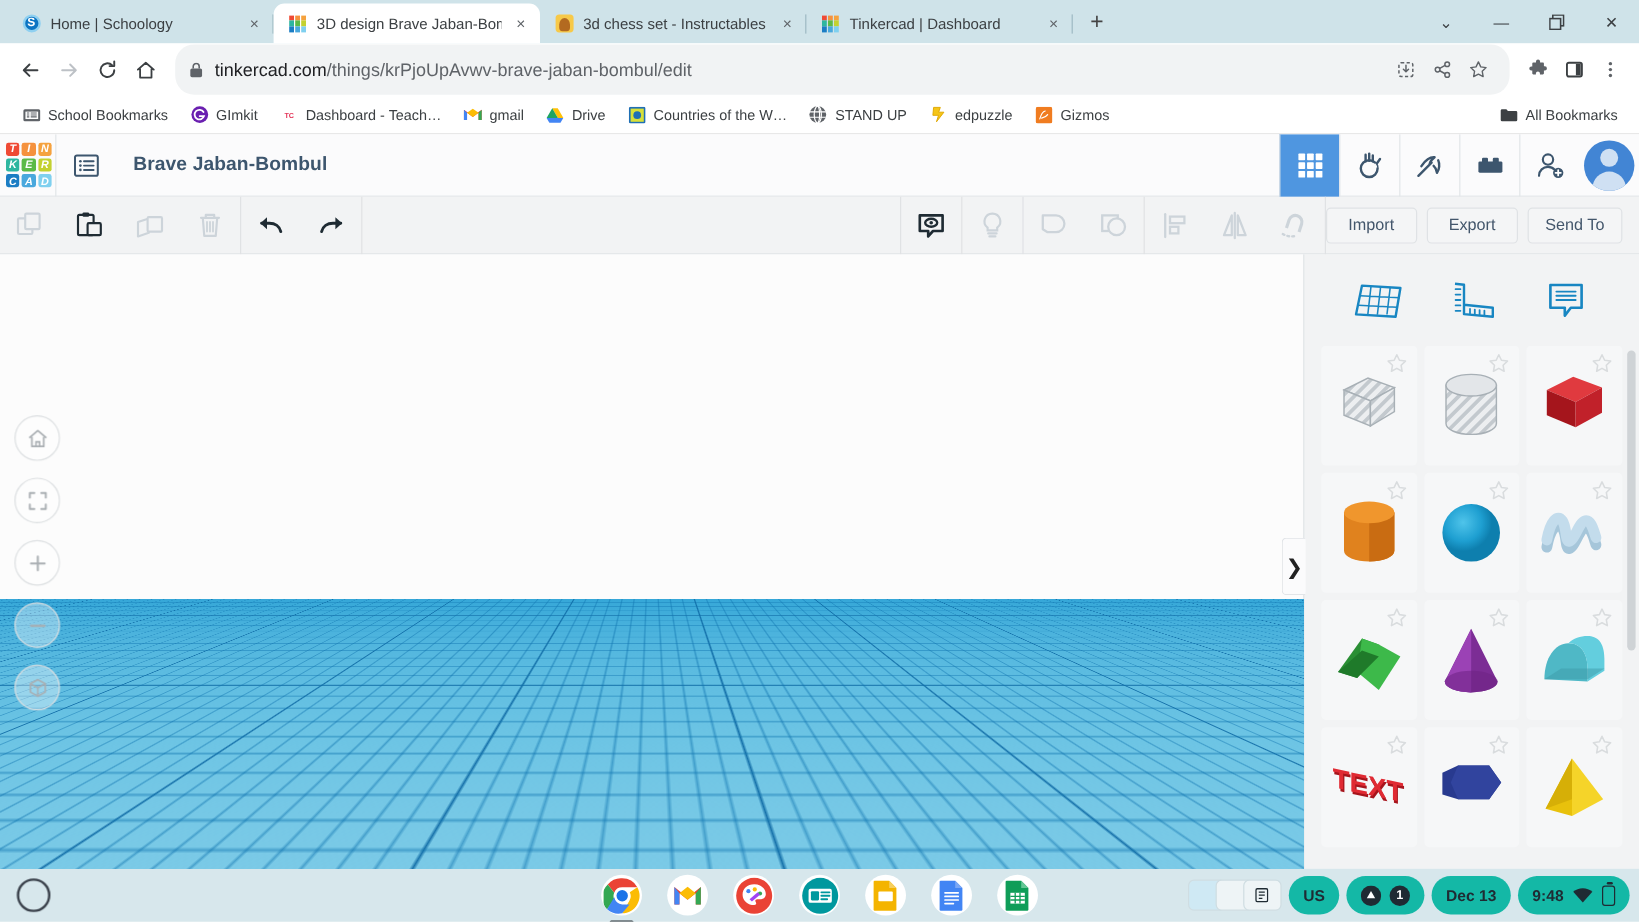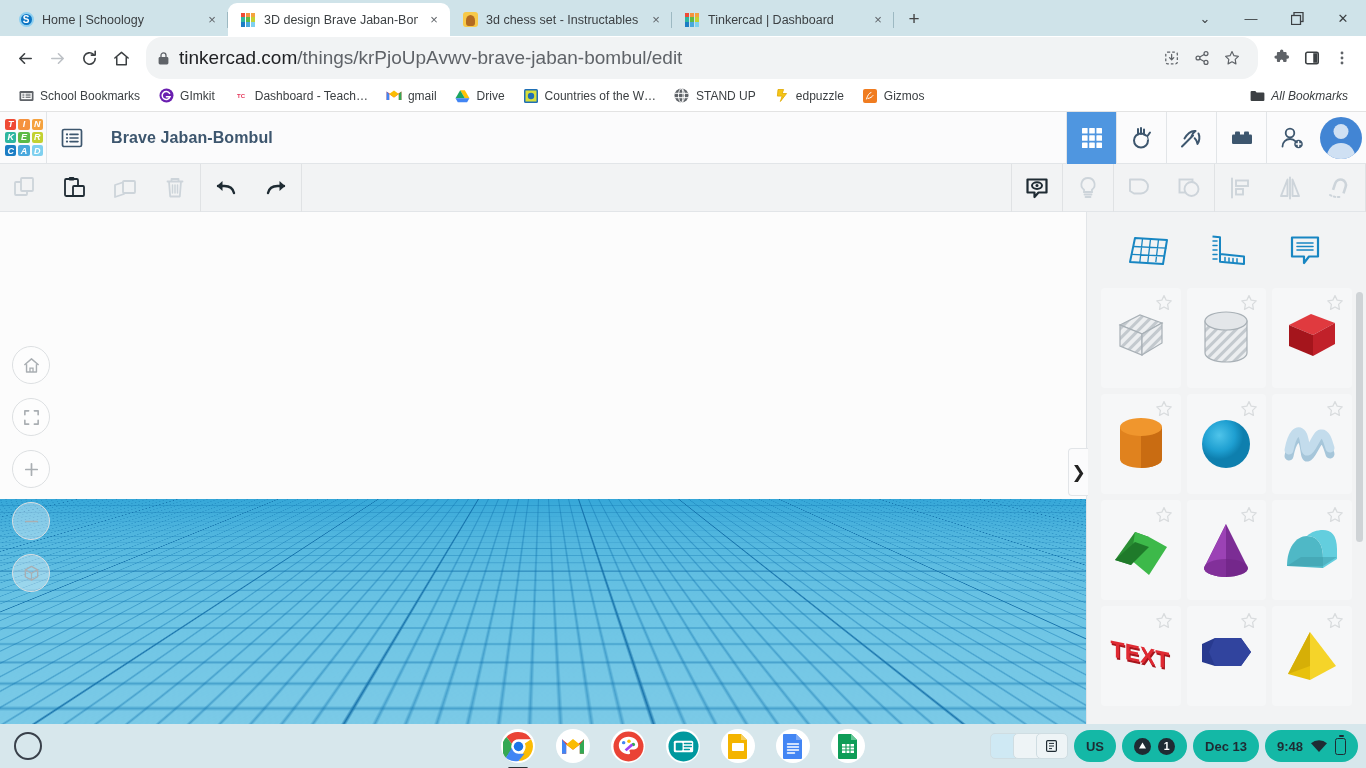--- a/index.html
+++ b/index.html
@@ -43,32 +43,32 @@
   .fav-tinker i { display:block; }
   .fav-inst { width:15px;height:15px;border-radius:3px;background:#f7c948;position:relative;overflow:hidden;}
   .fav-inst:after{content:"";position:absolute;left:3px;top:3px;width:9px;height:11px;background:#b36a20;border-radius:50% 50% 30% 30%;}
 
   
   .navbar { height:44px; background:#fff; display:flex; align-items:center; padding:0 10px; gap:2px; }
   .navbtn { width:30px;height:30px;display:flex;align-items:center;justify-content:center;color:#5f6368;font-size:17px; }
   .navbtn.disabled { color:#bdc1c6; }
   .omnibox {
     flex:1; height:42px; background:#f1f3f4; border-radius:16px; display:flex; align-items:center;
-    padding:0 12px; gap:10px; margin:0 8px; font-size:19px; color:#5f6368; min-width:0;
+    padding:0 12px; gap:10px; margin:0 8px; font-size:15px; color:#5f6368; min-width:0;
   }
   .omnibox .lock { font-size:11px; color:#5f6368; }
   .url-dark { color:#202124; }
   .omniright { display:flex; align-items:center; gap:2px; margin-left:auto; }
   .icnbtn { width:28px;height:28px;display:flex;align-items:center;justify-content:center;color:#5f6368; }
 
   
   .bookmarks { height:32px; background:#fff; display:flex; align-items:center; padding:0 10px; gap:2px; border-bottom:1px solid #e3e3e3; }
   .bm { display:flex; align-items:center; gap:6px; padding:3px 8px; border-radius:4px; font-size:12px; color:#3c4043; white-space:nowrap; }
   .bmicn { width:16px;height:16px;display:flex;align-items:center;justify-content:center;font-size:11px;flex-shrink:0; }
-  .bm-all { margin-left:auto;font-style:italic; }
+  .bm-all { margin-left:auto; }
 
   
   .app { flex:1; display:flex; flex-direction:column; background:#f7f8f8; min-height:0; }
 
   .app-header { height:52px; background:#fbfbfc; display:flex; align-items:center; border-bottom:1px solid #e2e5e8; }
   .logo { width:44px;height:44px; display:grid; grid-template-columns:repeat(3,1fr); grid-template-rows:repeat(3,1fr); gap:2px; padding:3px; margin-left:2px; }
   .logo i { display:flex;align-items:center;justify-content:center;color:#fff;font-size:9px;font-weight:bold;border-radius:2px;font-family:"Liberation Sans",sans-serif; }
   .hdr-sep { width:1px; height:52px; background:#e2e5e8; }
   .hdr-listbtn { width:50px; height:52px; display:flex; align-items:center; justify-content:center; }
   .doc-title { font-size:16px; font-weight:bold; color:#3d566e; margin-left:14px; letter-spacing:0.1px; }
@@ -580,20 +580,25 @@
           </svg>
       </div>
       <div class="tb-btn">
         <svg width="28" height="28" viewBox="0 0 28 28">
             <path d="M8 18V11a5.5 5.5 0 0 1 11 0v7" fill="none" stroke="#cdd4da" stroke-width="2.6" transform="rotate(18 14 14)"></path>
             <path d="M4 21c3 1.8 6.5 2.4 10 1.8" stroke="#cdd4da" stroke-width="2" stroke-linecap="round" stroke-dasharray="1.5 2.6" fill="none"></path>
           </svg>
       </div>
       <div class="tb-sep"></div>
 
+      <div class="tb-actions">
+        <div class="tb-action">Import</div>
+        <div class="tb-action">Export</div>
+        <div class="tb-action">Send To</div>
+      </div>
     </div>
 
     <div class="app-body">
 
       <div class="viewport">
 
         <div class="workplane-wrap">
           <div class="wp"></div>
 
           <div class="obj-cyl">

